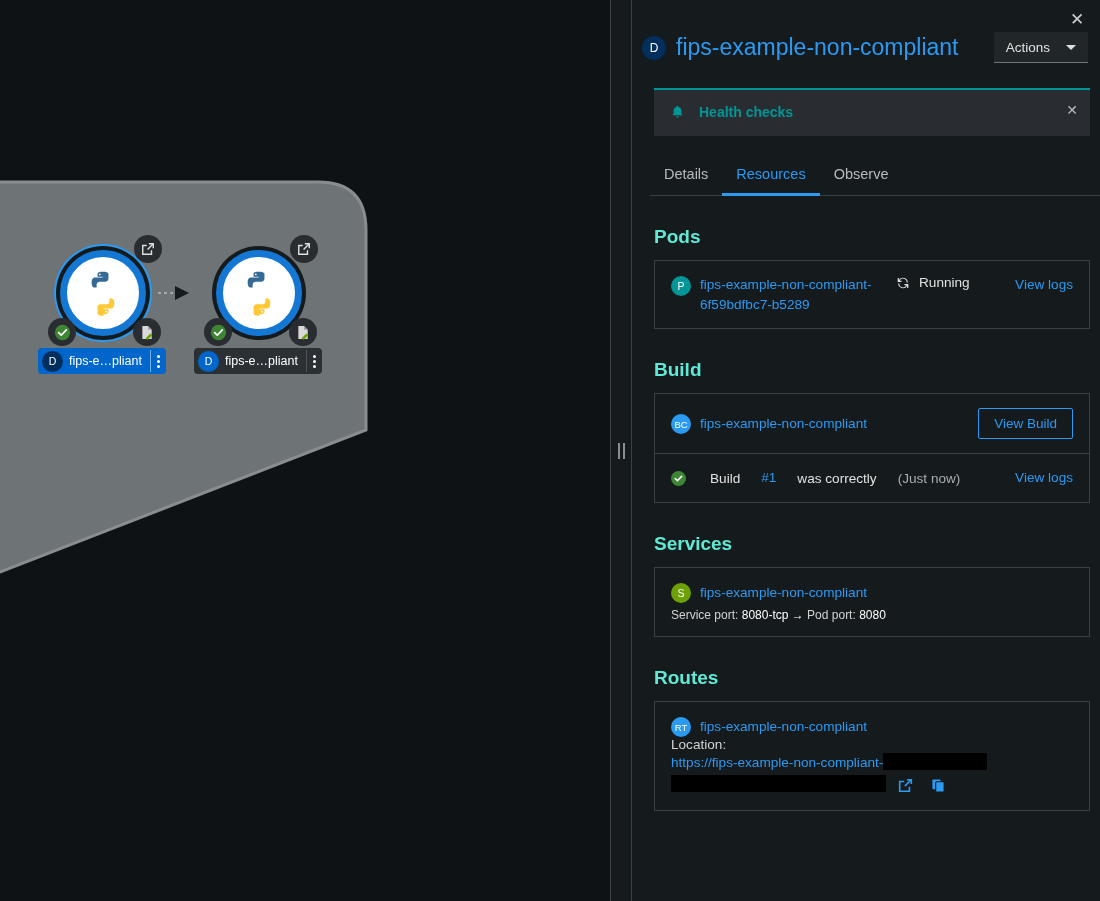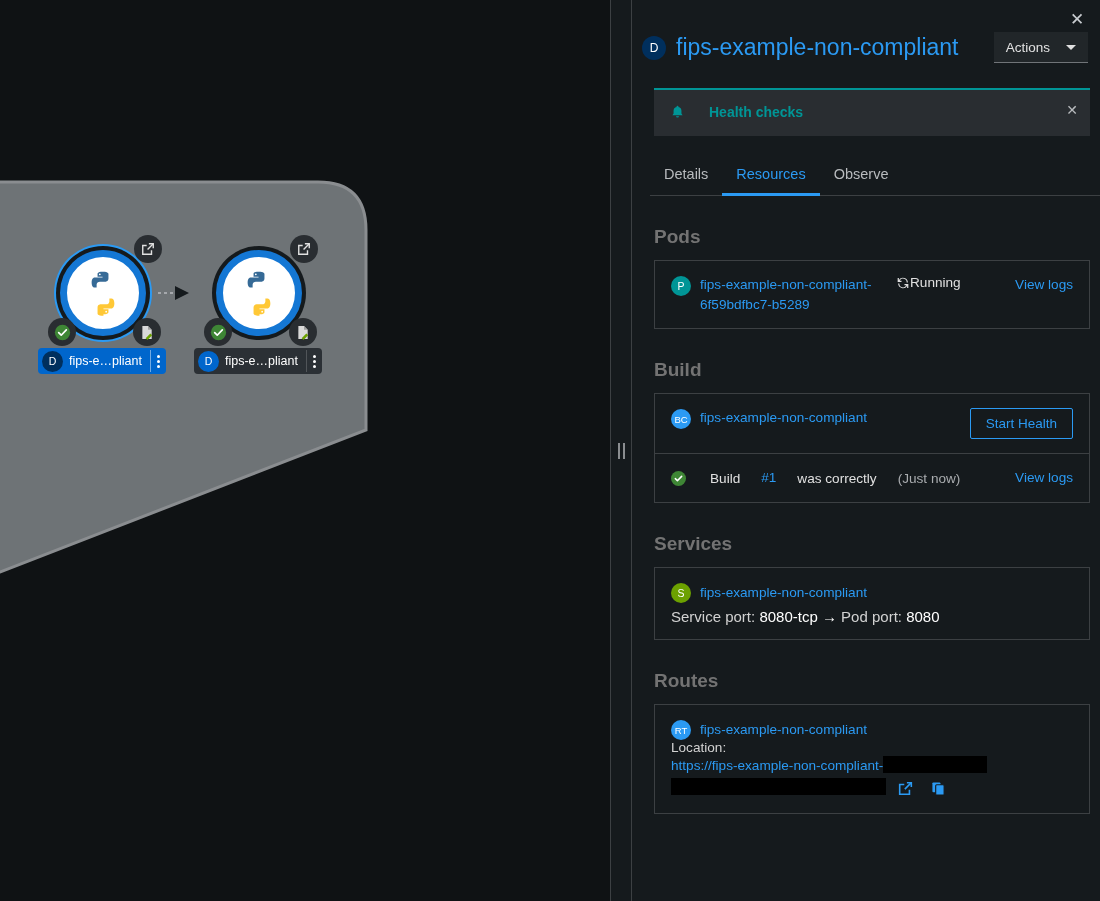--- a/index.html
+++ b/index.html
@@ -148,21 +148,21 @@
   .caret { width:0;height:0;border-left:5px solid transparent;border-right:5px solid transparent;border-top:5px solid #e0e0e0; }
 
   .alert {
     margin: 25px 10px 0 22px;
     background: #292d31;
     border-top: 2px solid #009596;
     padding: 14px 14px 16px 16px;
     position: relative;
   }
   .alert-title {
-    display:flex; align-items:center; gap: 24px;
+    display:flex; align-items:center; gap: 14px;
     color: #009596; font-size: 14px; font-weight: bold;
   }
   .alert-close {
     position: absolute; right: 12px; top: 13px;
     color: #b8bbbe; font-size: 14px; line-height:1;
     background:none;border:none;cursor:pointer;padding:0;
   }
   .alert-body {
     margin-top: 6px; margin-left: 32px;
     color: #d2d2d2; font-size: 13.3px; line-height: 1.47;
@@ -180,64 +180,64 @@
     font-size: 14.5px; color: #b8bbbe;
     cursor: pointer; border-bottom: 3px solid transparent;
     margin-bottom: -1px;
     background:none;border-top:none;border-left:none;border-right:none;
     font-family: "Liberation Sans", sans-serif;
   }
   .tab.active { color: #2b9af3; border-bottom-color: #2b9af3; }
 
   .section { padding: 0 10px 0 22px; }
   .sec-title {
-    color: #737373; font-size: 19px; font-weight: bold;
+    color: #5eead4; font-size: 19px; font-weight: bold;
     margin: 30px 0 12px 0;
   }
   .card { border: 1px solid #3c4043; background: #151a1d; }
   .card-row { padding: 14px 16px; }
   .card-row + .card-row { border-top: 1px solid #3c4043; }
 
   .pod-row { display: flex; align-items: flex-start; }
   .pod-left { flex: 0 0 225px; display: flex; gap: 9px; }
   .badge-circle {
     width: 20px; height: 20px; border-radius: 50%;
     display:flex; align-items:center; justify-content:center;
     font-size: 10.5px; color: #fff; flex: 0 0 20px; margin-top: 1px;
   }
   .bc-pod { background: #009596; }
   .bc-svc { background: #6ca100; }
   .bc-bc  { background: #2b9af3; font-size: 9.5px; }
   .bc-rt  { background: #2b9af3; font-size: 9.5px; }
   .link { color: #2b9af3; text-decoration: none; font-size: 13.6px; line-height: 1.45; cursor: pointer; }
   .status {
-    flex: 0 0 auto; display:flex; align-items:center; gap: 0;
+    flex: 0 0 auto; display:flex; align-items:center; gap: 9px;
     color: #e0e0e0; font-size: 13.6px; margin-right: 40px;
   }
   .pod-logs { margin-left: auto; }
 
-  .build-row { display:flex; }
+  .build-row { display:flex; align-items:center; }
   .start-build {
     margin-left: auto;
     background: transparent;
     border: 1px solid #2b9af3;
     color: #2b9af3;
     font-size: 13.5px;
     font-family: "Liberation Sans", sans-serif;
     padding: 7px 15px;
     border-radius: 2px;
     cursor: pointer;
   }
   .build-status { display:flex; align-items:center; gap:24px; color:#e0e0e0; font-size:13.6px; }
   .muted { color: #a9acaf; }
   .check {
     width:15px;height:15px;border-radius:50%;background:#3e8635;
     display:flex;align-items:center;justify-content:center;flex:0 0 15px;
   }
-  .svc-ports { color: #d2d2d2; font-size: 15px; margin-top: 5px; }
+  .svc-ports { color: #d2d2d2; font-size: 12px; margin-top: 5px; }
   .svc-ports b { color: #fff; font-weight: normal; }
   .route-loc { color: #d2d2d2; font-size: 13.6px; }
   .redact { display:inline-block; background:#000; height:17px; vertical-align:-3px; }
   .route-url { color:#2b9af3; font-size:13.6px; line-height:1.6; }
   .route-icons { display:inline-flex; gap: 18px; vertical-align:-4px; margin-left: 8px; }
   .icon-btn { color:#2b9af3; background:none;border:none;padding:0;cursor:pointer; display:inline-flex; }
   .bottom-pad { height: 40px; }
 </style>
 </head>
 <body>
@@ -394,21 +394,21 @@
         </div>
       </div>
     </div>
 
     <div class="section">
       <div class="sec-title">Build</div>
       <div class="card">
         <div class="card-row build-row">
           <span class="badge-circle bc-bc">BC</span>
           <a class="link" href="#" style="margin-left:9px;">fips-example-non-compliant</a>
-          <button class="start-build">Start Health</button>
+          <button class="start-build">View Build</button>
         </div>
         <div class="card-row build-row">
           <span class="build-status">
             <span class="check">
               <svg width="11" height="11" viewBox="0 0 14 14">
                   <path d="M3 7.2l2.6 2.6L11 4.3" stroke="#fff" stroke-width="2" fill="none" stroke-linecap="round" stroke-linejoin="round"></path>
                 </svg>
             </span>
             <span>Build</span>
             <a class="link" href="#" style="margin-left:-3px;">#1</a>

